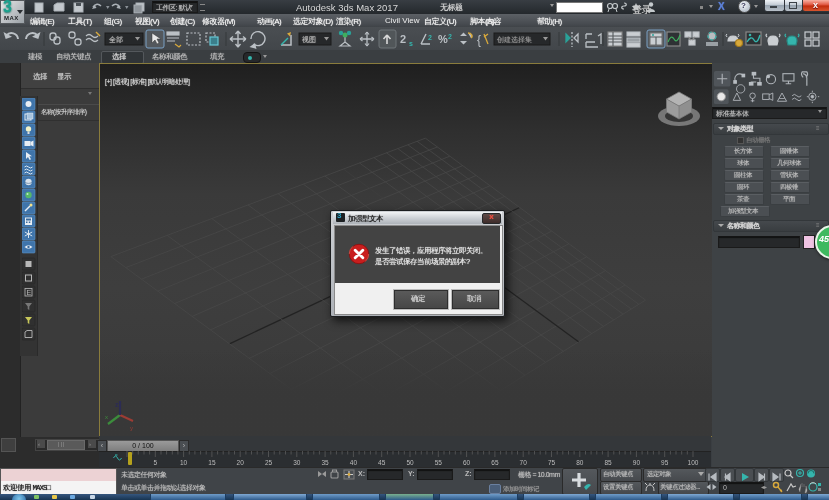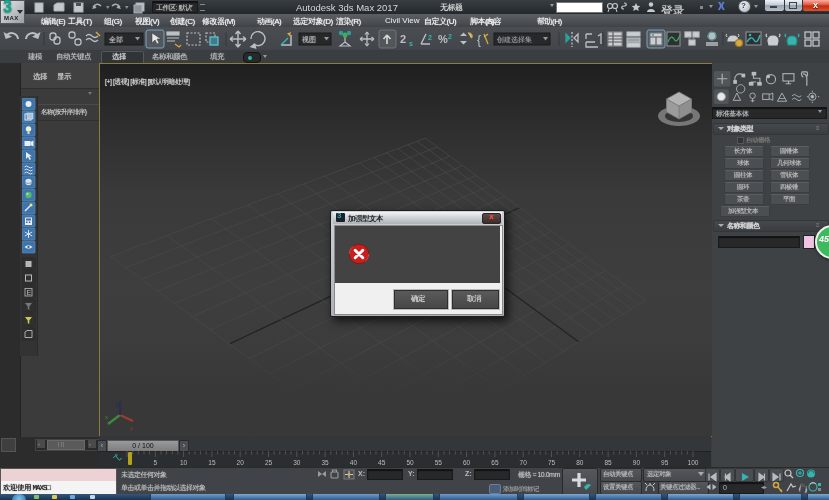--- a/index.html
+++ b/index.html
@@ -48,41 +48,41 @@
  <g fill="none" stroke="#c5cacd" stroke-width="1.2">
   <circle cx="4" cy="5" r="2.5"></circle>
         <circle cx="9" cy="5" r="2.5"></circle>
         <path d="M3 8 l-1 3 M10 8 l1 3" stroke-width="1"></path>
   <path d="M18 2 c3 0 3 3 0 3 c-3 0 -3 3 0 3" stroke="#c5cacd"></path>
   <path d="M30 2 l1.3 2.7 3 .3 -2.2 2 .6 3 -2.7 -1.6 -2.7 1.6 .6 -3 -2.2 -2 3 -.3 z" fill="#c5cacd" stroke="none"></path>
   <circle cx="45" cy="3.5" r="2.2" fill="#c5cacd" stroke="none"></circle>
         <path d="M41 11 c0 -4 8 -4 8 0 z" fill="#c5cacd" stroke="none"></path>
  </g>
 </svg>
-<div class="a cjk" style="left:661px;top:3px;font-size:12px;color:#c9c9c9;">登录</div>
+<div class="a cjk" style="left:632px;top:3px;font-size:10px;color:#c9c9c9;">登录</div>
 <div class="a" style="left:700px;top:6px;width:3px;height:3px;background:#888;"></div>
 <div class="a" style="left:709px;top:5px;width:0;height:0;border-left:2.5px solid transparent;border-right:2.5px solid transparent;border-top:3px solid #999;"></div>
 <div class="a" style="left:718px;top:1px;font-size:10px;font-weight:bold;color:#5b7fd4;text-shadow:0 0 1px #5b7fd4;">X</div>
 <div class="a" style="left:738px;top:0px;width:11px;height:11px;border-radius:50%;background:radial-gradient(circle at 40% 35%,#f5f7fa,#b9c2cc 70%,#8d97a3);border:1px solid #555;"></div>
 <div class="a" style="left:741px;top:1px;font-size:8px;font-weight:bold;color:#335;">?</div>
 <div class="a" style="left:754px;top:5px;width:0;height:0;border-left:2.5px solid transparent;border-right:2.5px solid transparent;border-top:3px solid #999;"></div>
 
 <div class="a" style="left:764px;top:0;width:19px;height:11px;background:linear-gradient(#eef2f6,#c3ccd5 45%,#99a5b1 50%,#b9c1ca);border:1px solid #30343a;border-top:none;border-radius:0 0 3px 3px;">
  <div class="a" style="left:5px;top:6px;width:7px;height:2px;background:#3a4147;"></div>
     </div>
 <div class="a" style="left:784px;top:0;width:17px;height:11px;background:linear-gradient(#eef2f6,#c3ccd5 45%,#99a5b1 50%,#b9c1ca);border:1px solid #30343a;border-top:none;border-radius:0 0 3px 3px;">
  <div class="a" style="left:4px;top:2px;width:6px;height:5px;border:1px solid #3a4147;"></div>
     </div>
 <div class="a" style="left:802px;top:0;width:27px;height:11px;background:linear-gradient(#f8b0a2,#e35f4a 40%,#c22d0e 55%,#d8552f);border:1px solid #30343a;border-top:none;border-radius:0 0 3px 3px;">
  <div class="a" style="left:10px;top:0px;font-size:9px;font-weight:bold;color:#fff;text-shadow:0 1px 1px #600;">x</div>
     </div>
 
 <div class="a" style="left:0;top:14px;width:829px;height:13px;background:linear-gradient(#5c6065,#464a4f 80%,#3f4347);border-bottom:1px solid #2f3236;"></div>
 <div class="a" style="top:16px;left:0;width:600px;height:11px;font-size:8px;color:#f0f0f0;z-index:5;">
- <span class="cjk a" style="left:41px">编辑(E)</span>
+ <span class="cjk a" style="left:30px">编辑(E)</span>
       <span class="cjk a" style="left:68px">工具(T)</span>
  <span class="cjk a" style="left:104px">组(G)</span>
       <span class="cjk a" style="left:135px">视图(V)</span>
  <span class="cjk a" style="left:170px">创建(C)</span>
       <span class="cjk a" style="left:202px">修改器(M)</span>
  <span class="cjk a" style="left:257px">动画(A)</span>
       <span class="cjk a" style="left:293px">选定对象(D)</span>
  <span class="cjk a" style="left:336px">渲染(R)</span>
       <span class="a" style="left:385px;letter-spacing:0">Civil View</span>
  <span class="cjk a" style="left:424px">自定义(U)</span>
@@ -678,18 +678,19 @@
   <div style="font-size:8px;font-weight:bold;color:#e85042;text-align:center;margin-top:-2px;text-shadow:0 0 1px #e04838;">x</div>
       </div>
 
  <div class="a" style="left:3px;top:14px;width:167px;height:88px;background:#f0f0f0;border:1px solid #8a8a8a;"></div>
  <div class="a" style="left:4px;top:15px;width:165px;height:57px;background:#434343;"></div>
  <svg class="a" style="left:17px;top:32px" width="22" height="22" viewBox="0 0 26 26">
   <circle cx="13" cy="13" r="11.5" fill="#c81e1e" stroke="#8a1010" stroke-width="1"></circle>
   <circle cx="13" cy="13" r="11.5" fill="none" stroke="#e86a5a" stroke-width="0.8" stroke-dasharray="10 26"></circle>
   <path d="M8.5 8.5 L17.5 17.5 M17.5 8.5 L8.5 17.5" stroke="#fff" stroke-width="3.4" stroke-linecap="round"></path>
  </svg>
+ <div class="a cjk" style="left:44px;top:34px;font-size:7.5px;color:#e8e8e8;line-height:11px;">发生了错误，应用程序将立即关闭。<br>是否尝试保存当前场景的副本?</div>
 
  <div class="a" style="left:63px;top:79px;width:52px;height:17px;background:linear-gradient(#5a5a5a,#474747);border:1px solid #2e2e2e;outline:1px solid #bbb;"></div>
  <div class="a cjk" style="left:80px;top:83px;font-size:7.5px;color:#cfcfcf;">确定</div>
  <div class="a" style="left:121px;top:79px;width:45px;height:17px;background:linear-gradient(#5a5a5a,#474747);border:1px solid #2e2e2e;outline:1px solid #bbb;"></div>
  <div class="a cjk" style="left:136px;top:83px;font-size:7.5px;color:#cfcfcf;">取消</div>
 </div>
 </div>
 </body></html>

